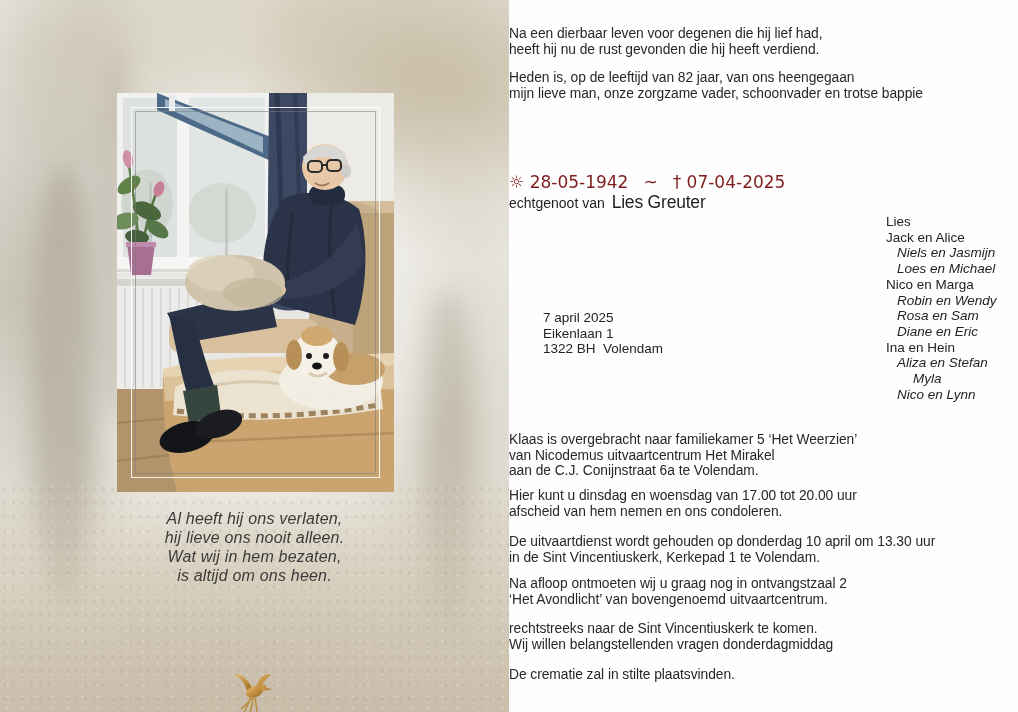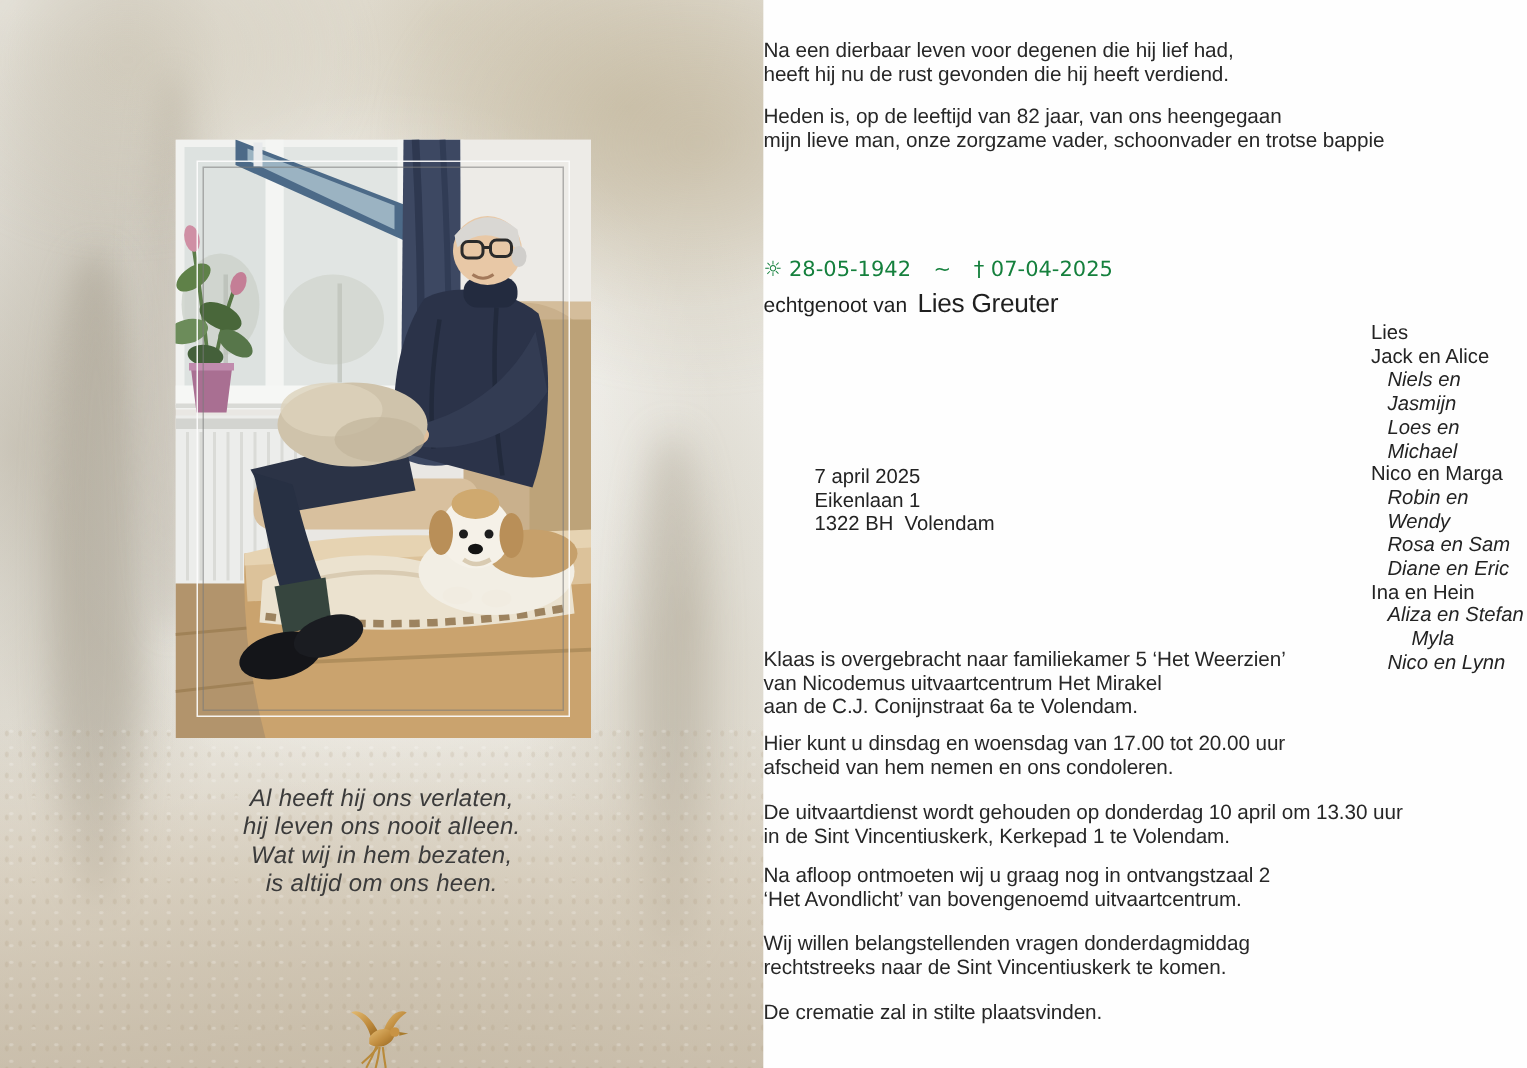--- a/index.html
+++ b/index.html
@@ -37,37 +37,37 @@
       radial-gradient(rgba(255,255,255,0.45) 1.2px, transparent 1.7px),
       radial-gradient(rgba(166,146,114,0.35) 1px, transparent 1.5px);
     background-size:15px 11px, 9px 14px;}
 
   
   .photo{position:absolute;left:117px;top:93px;width:277px;height:399px;}
   .photo svg{display:block;width:100%;height:100%;}
   .frame-a{position:absolute;inset:14px;border:1.5px solid rgba(252,252,252,0.92);pointer-events:none;}
   .frame-b{position:absolute;inset:18px;border:1.5px solid rgba(122,122,122,0.55);pointer-events:none;}
 
-  .poem{position:absolute;left:0;top:523px;width:509px;text-align:center;
+  .poem{position:absolute;left:0;top:509px;width:509px;text-align:center;
     font-style:italic;font-size:16px;line-height:19px;color:#3b3b3b;letter-spacing:.2px;}
 
   .bird{position:absolute;left:50%;top:669px;transform:translateX(-52%);}
 
   
   .page-right{position:relative;width:509px;height:712px;background:#fefefe;}
   .cblock{position:absolute;left:0;width:509px;text-align:left;}
   .txt{font-size:13.8px;line-height:15.7px;letter-spacing:-0.05px;color:#272727;}
   .intro1{top:26px;}
   .intro2{top:70px;}
   .name-title{top:131px;font-size:27px;line-height:31px;letter-spacing:-0.4px;color:#141414;}
-  .dates{top:172px;font-size:14px;font-family:"DejaVu Sans","Liberation Sans",sans-serif;color:#15803d;}
+  .dates{top:172px;font-size:17px;font-family:"DejaVu Sans","Liberation Sans",sans-serif;color:#7f1d1d;}
   .dates .sep{display:inline-block;margin:0 15px;}
   .spouse{top:192px;font-size:14px;color:#1f1f1f;}
   .spouse .big{font-size:17.5px;letter-spacing:-0.2px;margin-left:3px;}
-  .family{position:absolute;left:377px;top:214px;font-size:13.5px;line-height:15.7px;color:#232323;text-align:left;margin-left:28px;}
+  .family{position:absolute;left:377px;top:214px;font-size:13.5px;line-height:15.7px;color:#232323;text-align:left;}
   .fam.it{font-style:italic;padding-left:11px;}
   .fam.extra{padding-left:27px;}
   .address{position:absolute;left:34px;top:310px;font-size:13.5px;line-height:15.6px;color:#232323;text-align:left;}
   .address div{white-space:pre;}
   .p3{top:432px;} .p4{top:488px;} .p5{top:534px;} .p6{top:576px;} .p7{top:621px;} .p8{top:667px;}
 </style>
 </head>
 <body>
 
 <div class="spread">
@@ -209,21 +209,21 @@
           <ellipse cx="188" cy="304" rx="10" ry="6" fill="#f1ece1"></ellipse>
           <ellipse cx="214" cy="306" rx="10" ry="6" fill="#f1ece1"></ellipse>
         </g>
       </svg>
       <div class="frame-a"></div>
       <div class="frame-b"></div>
     </div>
 
     <div class="poem">
       <div>Al heeft hij ons verlaten,</div>
-      <div>hij leven ons nooit alleen.</div>
+      <div>hij lieve ons nooit alleen.</div>
       <div>Wat wij in hem bezaten,</div>
       <div>is altijd om ons heen.</div>
     </div>
 
     <div class="bird">
       <svg width="42" height="44" viewBox="0 0 42 44">
         <defs>
           <linearGradient id="gold" x1="0" y1="0" x2="1" y2="1">
             <stop offset="0" stop-color="#e3bb72"></stop>
               <stop offset=".55" stop-color="#c08c3e"></stop>
@@ -303,20 +303,20 @@
       <div>De uitvaartdienst wordt gehouden op donderdag 10 april om 13.30 uur</div>
       <div>in de Sint Vincentiuskerk, Kerkepad 1 te Volendam.</div>
     </div>
 
     <div class="cblock txt p6">
       <div>Na afloop ontmoeten wij u graag nog in ontvangstzaal 2</div>
       <div>‘Het Avondlicht’ van bovengenoemd uitvaartcentrum.</div>
     </div>
 
     <div class="cblock txt p7">
+      <div>rechtstreeks naar de Sint Vincentiuskerk te komen.</div>
       <div>Wij willen belangstellenden vragen donderdagmiddag</div>
-      <div>rechtstreeks naar de Sint Vincentiuskerk te komen.</div>
     </div>
 
     <div class="cblock txt p8">De crematie zal in stilte plaatsvinden.</div>
 
   </div>
 </div>
 
 </body></html>

